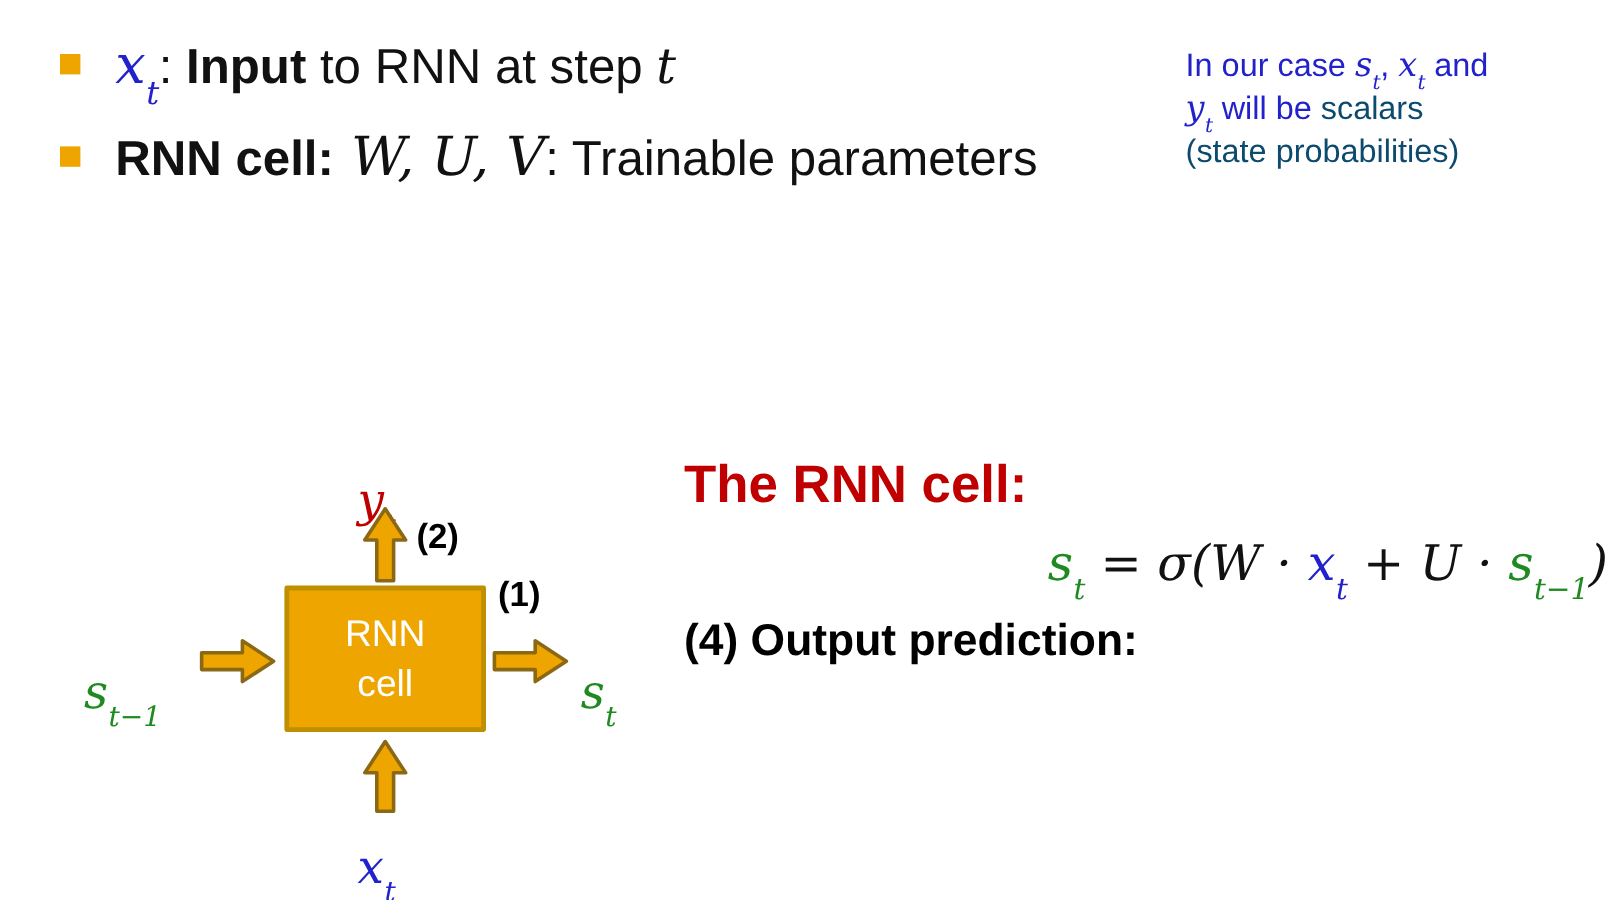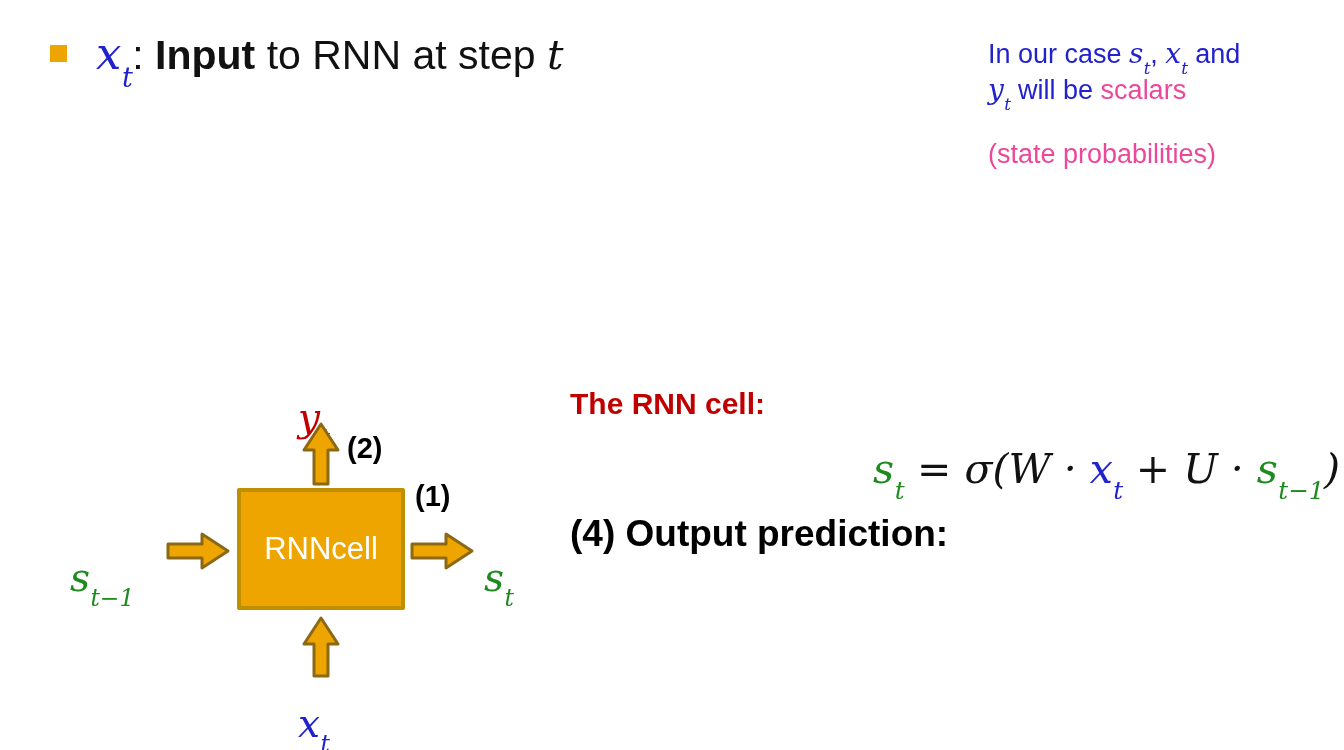--- a/index.html
+++ b/index.html
@@ -15,46 +15,47 @@
 
   
   .bullets{position:absolute;left:50px;top:16px;}
   .brow{position:relative;padding-left:46px;font-size:41px;line-height:75px;white-space:nowrap;}
   .brow .mv{font-size:45px;}
   .sq{position:absolute;left:0;top:29px;width:17px;height:17px;background:#EFA500;}
 
   
   .note{position:absolute;left:988px;top:36px;width:350px;font-size:27px;line-height:36px;color:#2222CC;}
   .note .m{font-size:28px;}
-  .note .rd{color:#ec4899;margin-top:28px;}
+  .note .rd{color:#0c4a6e;}
 
   
   .diagram{position:absolute;left:60px;top:370px;width:500px;height:380px;}
   .diagram .lab{position:absolute;font-size:39px;white-space:nowrap;margin-top:23px;}
   .diagram .steplab{position:absolute;font-weight:bold;font-size:29px;color:#000;}
   .cellbox{
     position:absolute;left:177px;top:118px;width:160px;height:114px;
     background:#EFA500;border:4px solid #BF8F00;border-radius:2px;
-    color:#fff;font-size:31px;line-height:1.35;display:flex;flex-direction:row;
+    color:#fff;font-size:31px;line-height:1.35;display:flex;flex-direction:column;
     align-items:center;justify-content:center;
   }
   .arrow{position:absolute;}
 
   
   .explain{position:absolute;left:570px;top:372px;width:770px;}
-  .ex-title{font-size:30px;font-weight:bold;color:#C00000;line-height:64px;}
+  .ex-title{font-size:44px;font-weight:bold;color:#C00000;line-height:64px;}
   .ex-step{font-size:37px;font-weight:bold;color:#000;line-height:64px;}
   .ex-eq{font-size:41px;line-height:66px;padding-left:22px;white-space:nowrap;text-align:right;}
   .ex-eq2{padding-left:192px;}
 </style>
 </head>
 <body>
 
 <div class="bullets">
   <div class="brow"><span class="sq"></span><span class="m bl mv"><span>x</span><sub class="bl">t</sub></span><span>: </span><b>Input</b><span> to RNN at step </span><span class="m">t</span></div>
+  <div class="brow"><span class="sq"></span><b>RNN cell:</b><span class="m mv"> W, U, V</span><span>: Trainable parameters</span></div>
 </div>
 
 <div class="note">
   <div><span>In our case </span><span class="m"><span>s</span><sub>t</sub></span><span>, </span><span class="m"><span>x</span><sub>t</sub></span><span> and</span></div>
   <div><span class="m"><span>y</span><sub>t</sub></span><span> will be </span><span class="rd">scalars</span></div>
   <div class="rd">(state probabilities)</div>
 </div>
 
 <div class="diagram">
 

